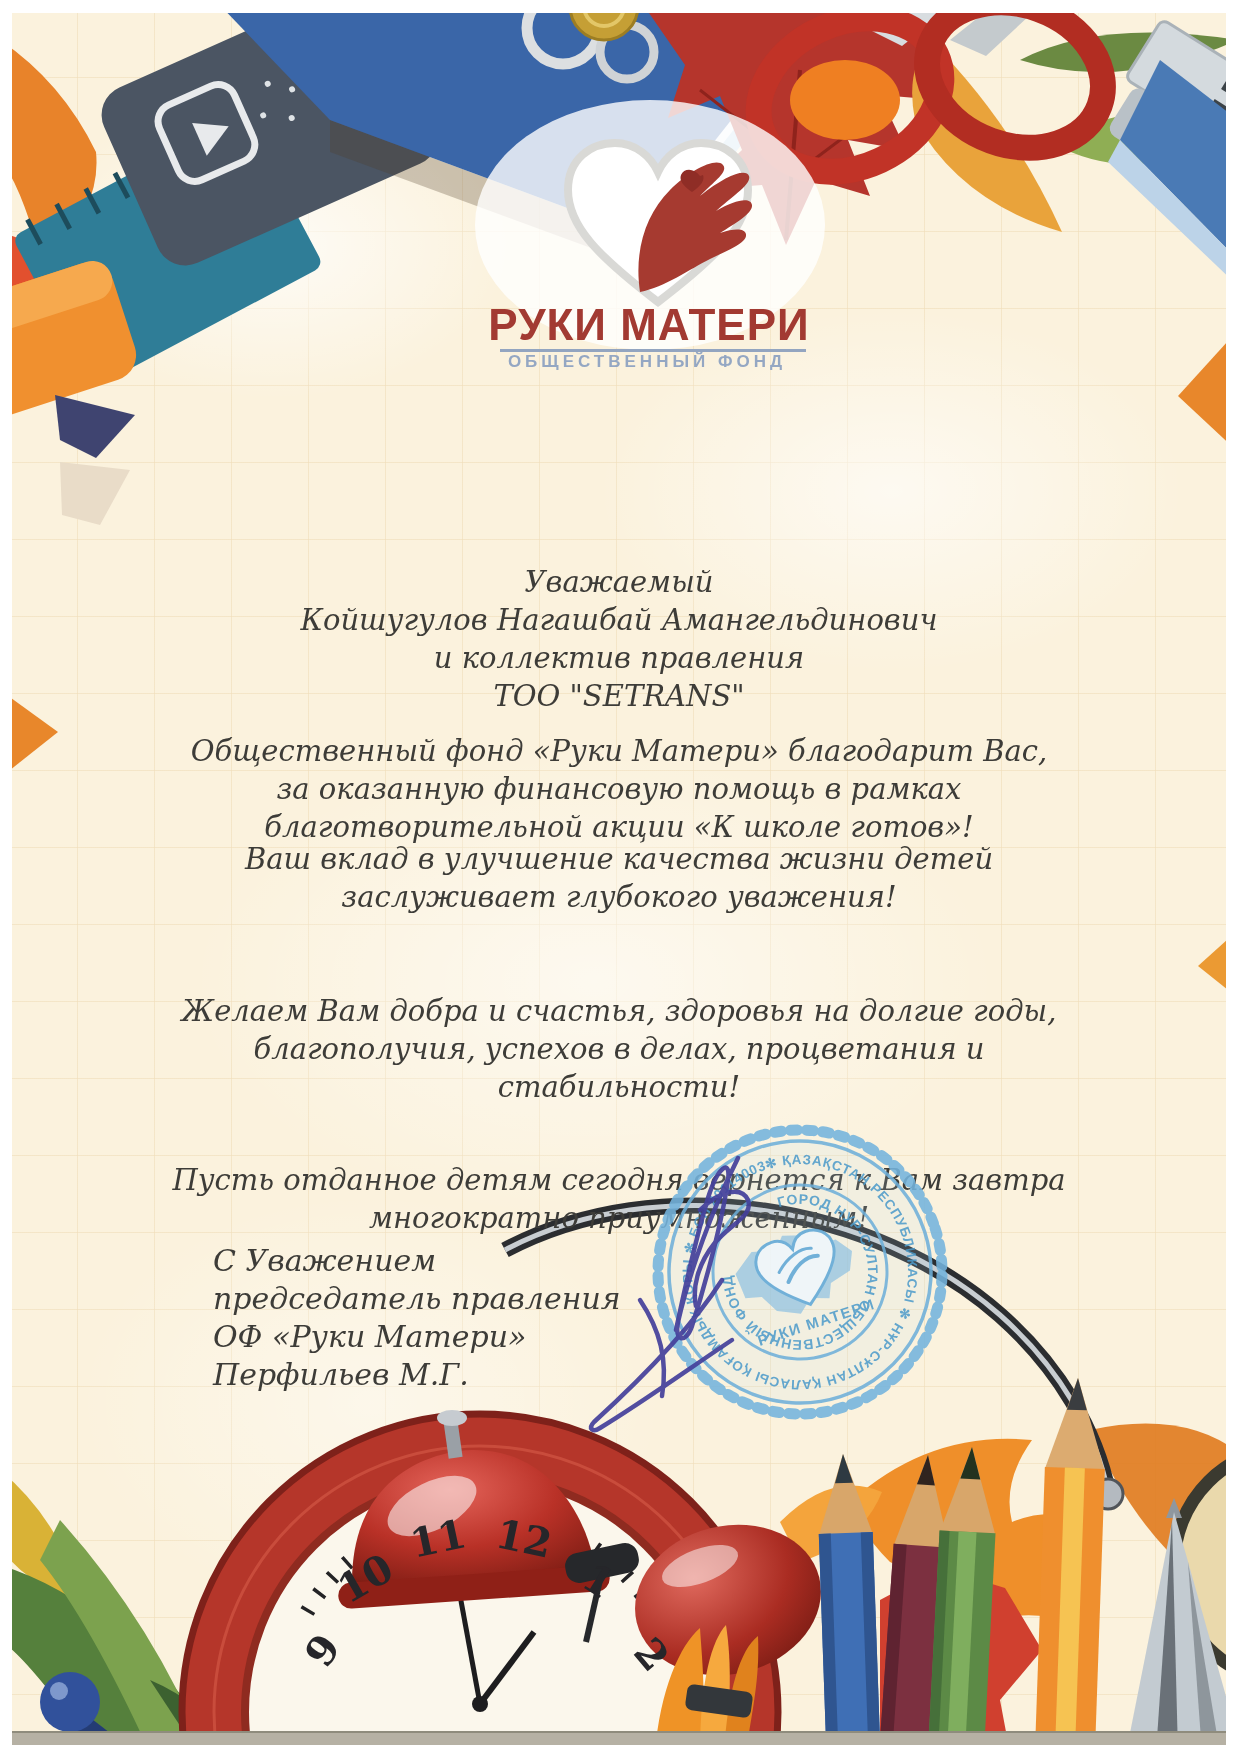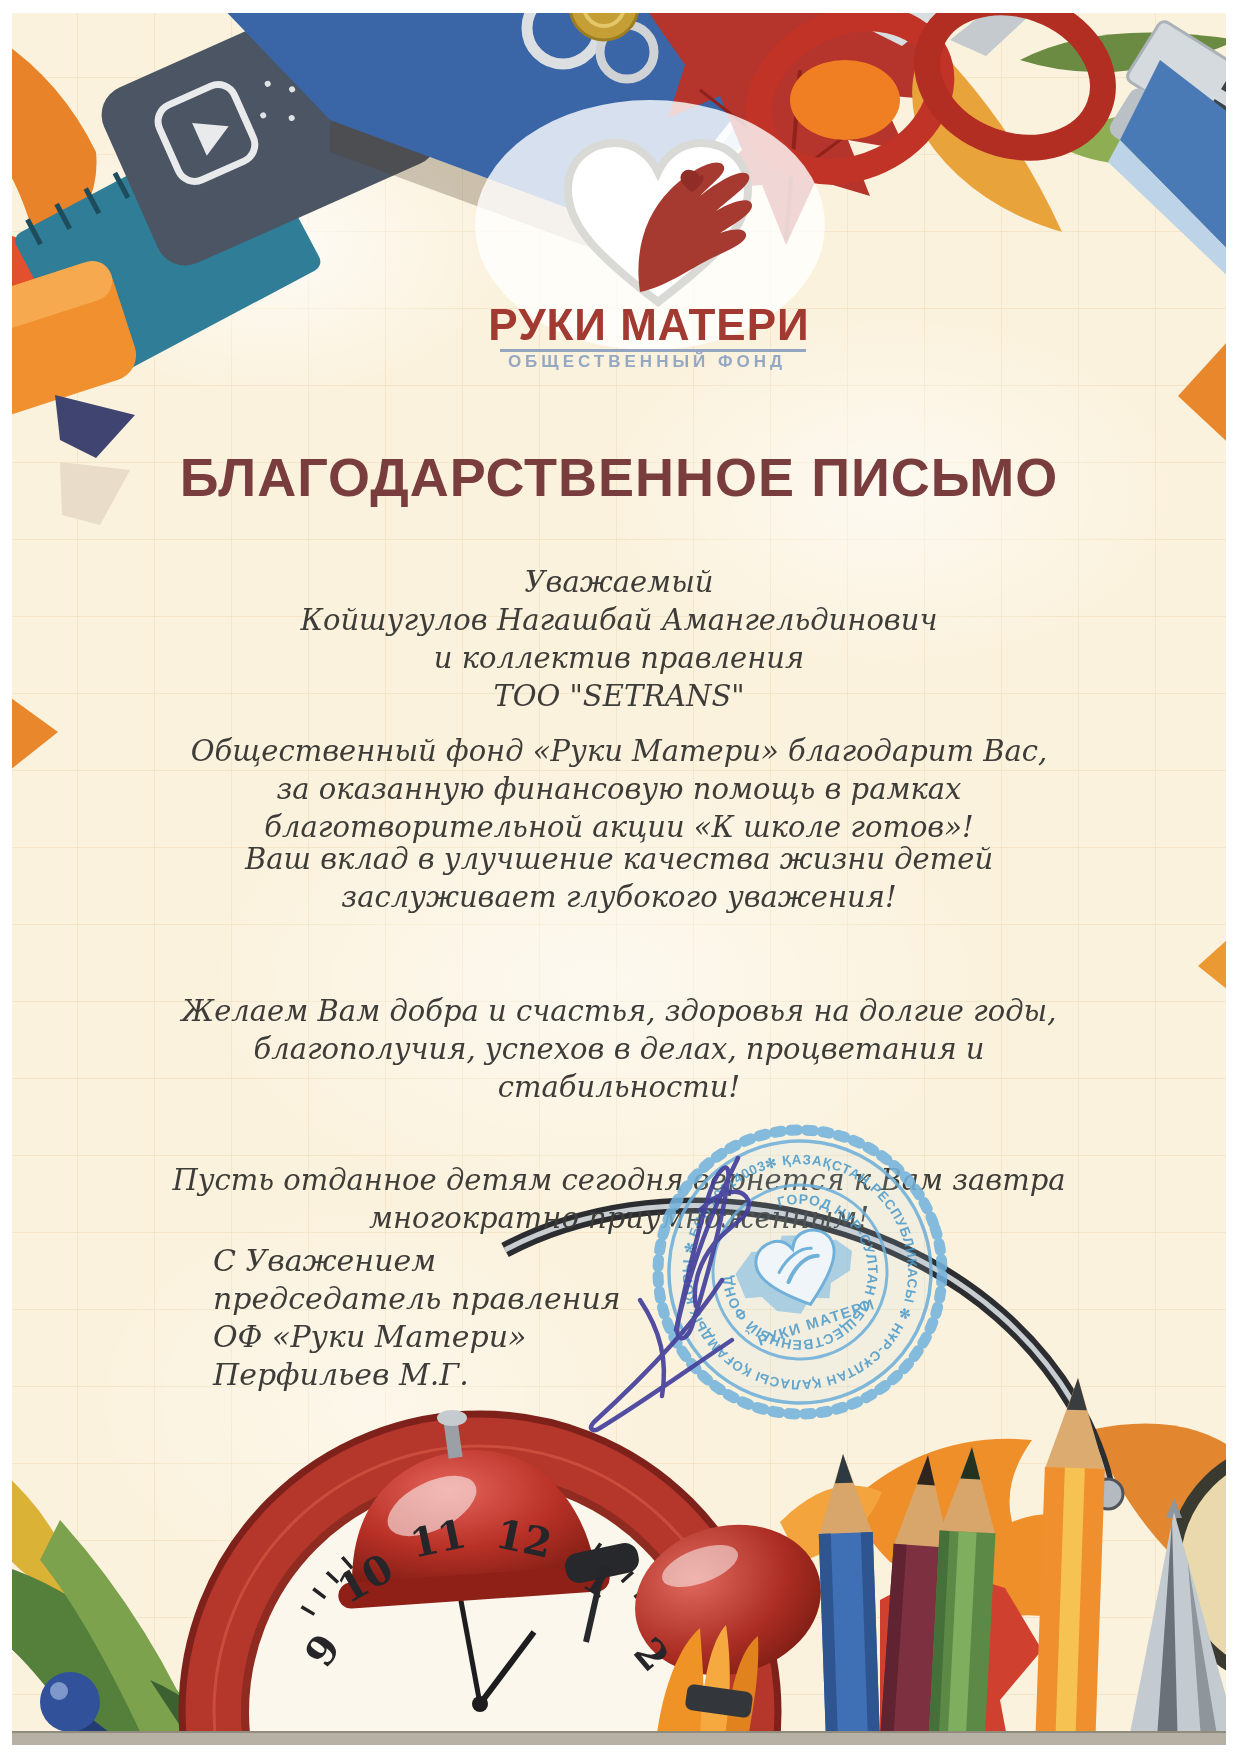--- a/index.html
+++ b/index.html
@@ -241,21 +241,20 @@
       <polygon points="1172,1520 1156,1753 1178,1753" fill="#5a6168" opacity=".85"></polygon>
       <polygon points="1188,1562 1202,1753 1220,1753" fill="#777f86" opacity=".7"></polygon>
     </g>
   </svg>
 
   <div class="textlayer">
     <div class="center-block logo-title">РУКИ МАТЕРИ</div>
     <div class="logo-underline"></div>
     <div class="center-block logo-subtitle">ОБЩЕСТВЕННЫЙ ФОНД</div>
 
-    <div class="center-block doc-title">БЛАГОДАРСТВЕННОЕ ПИСЬМО</div>
 
     <div class="center-block serif addr">
       <span class="line">Уважаемый</span>
       <span class="line">Койшугулов Нагашбай Амангельдинович</span>
       <span class="line">и коллектив правления</span>
       <span class="line">ТОО "SETRANS"</span>
     </div>
 
     <div class="center-block serif para p1">
       <span class="line">Общественный фонд «Руки Матери» благодарит Вас,</span>

